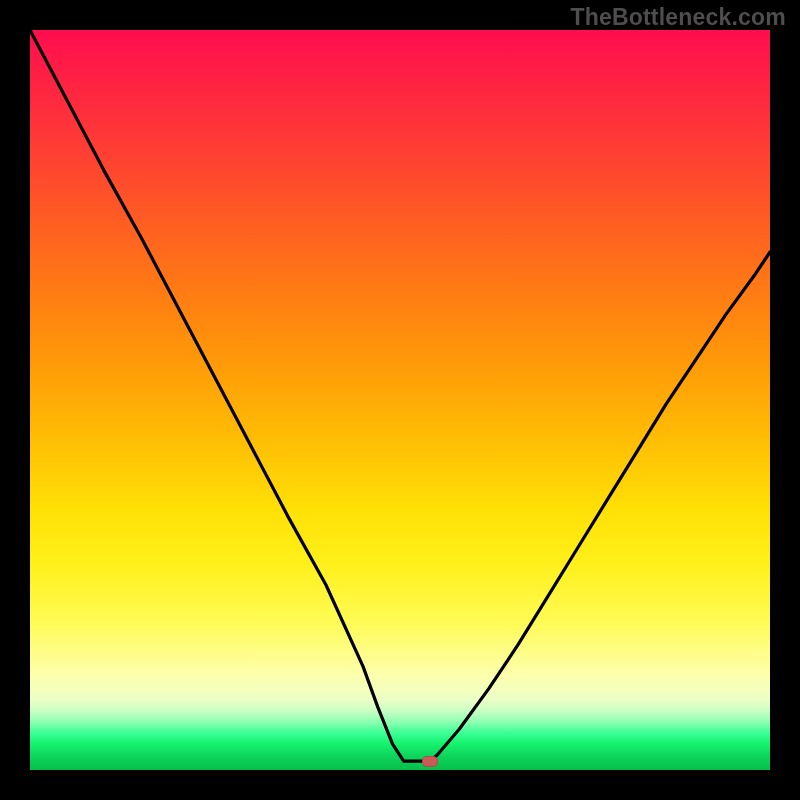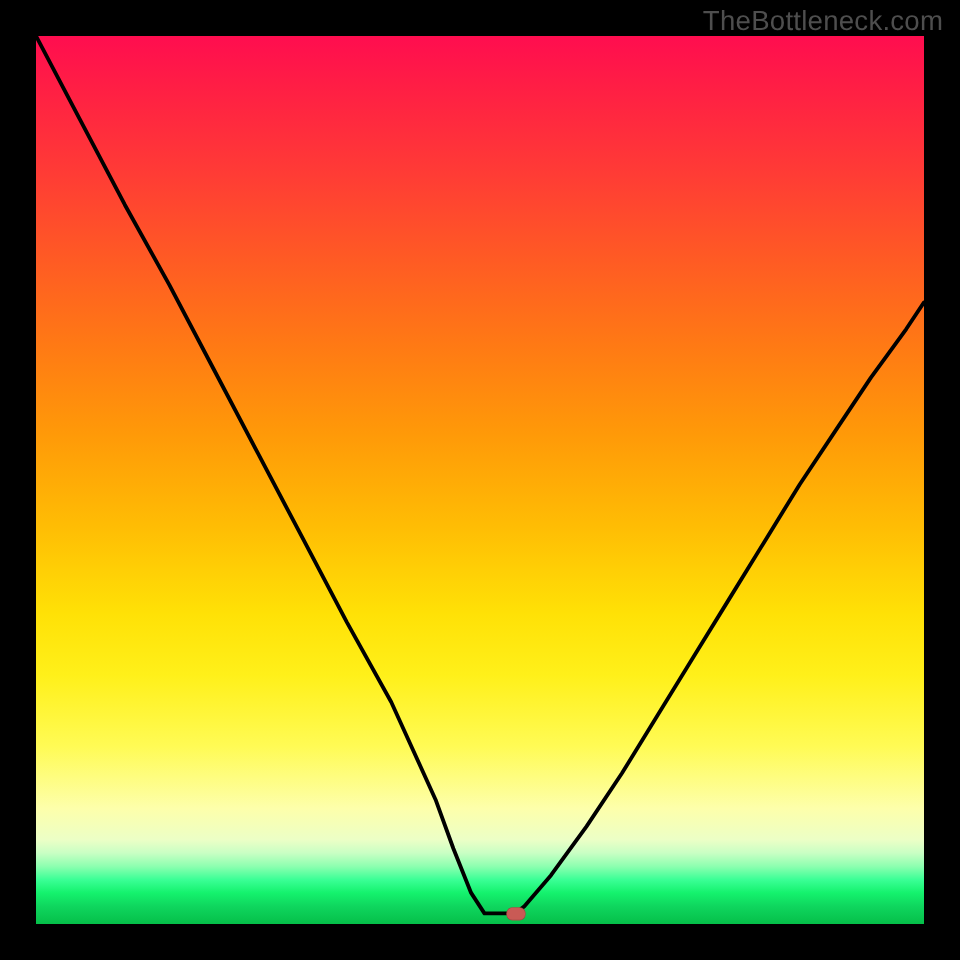--- a/index.html
+++ b/index.html
@@ -16,21 +16,21 @@
     width: 800px;
     height: 800px;
     background: #000;
   }
   .watermark {
     position: absolute;
     top: 4px;
     right: 14px;
     color: #4e4e4e;
     font-size: 23px;
-    font-weight: 400;
+    font-weight: 700;
     letter-spacing: 0.2px;
     z-index: 60;
   }
   
   .plot {
     position: absolute;
     left: 30px;
     top: 30px;
     width: 740px;
     height: 740px;

